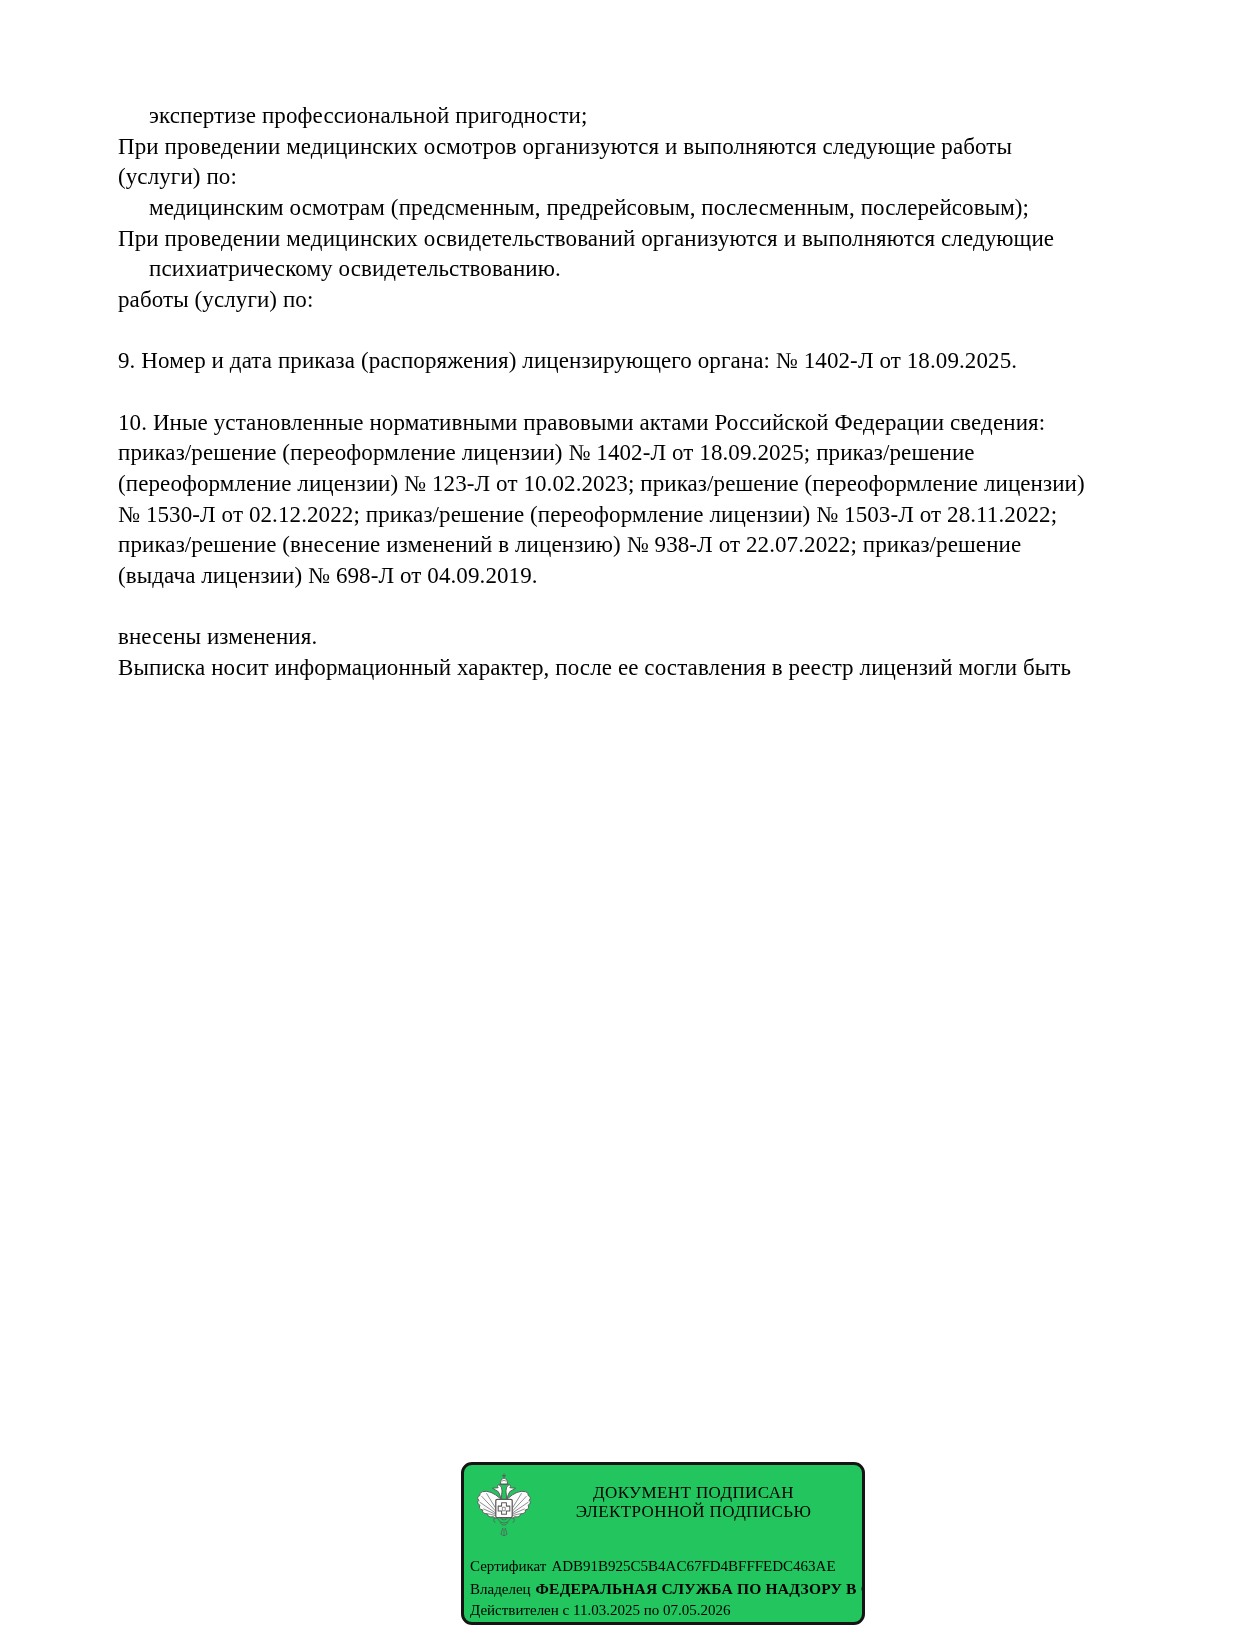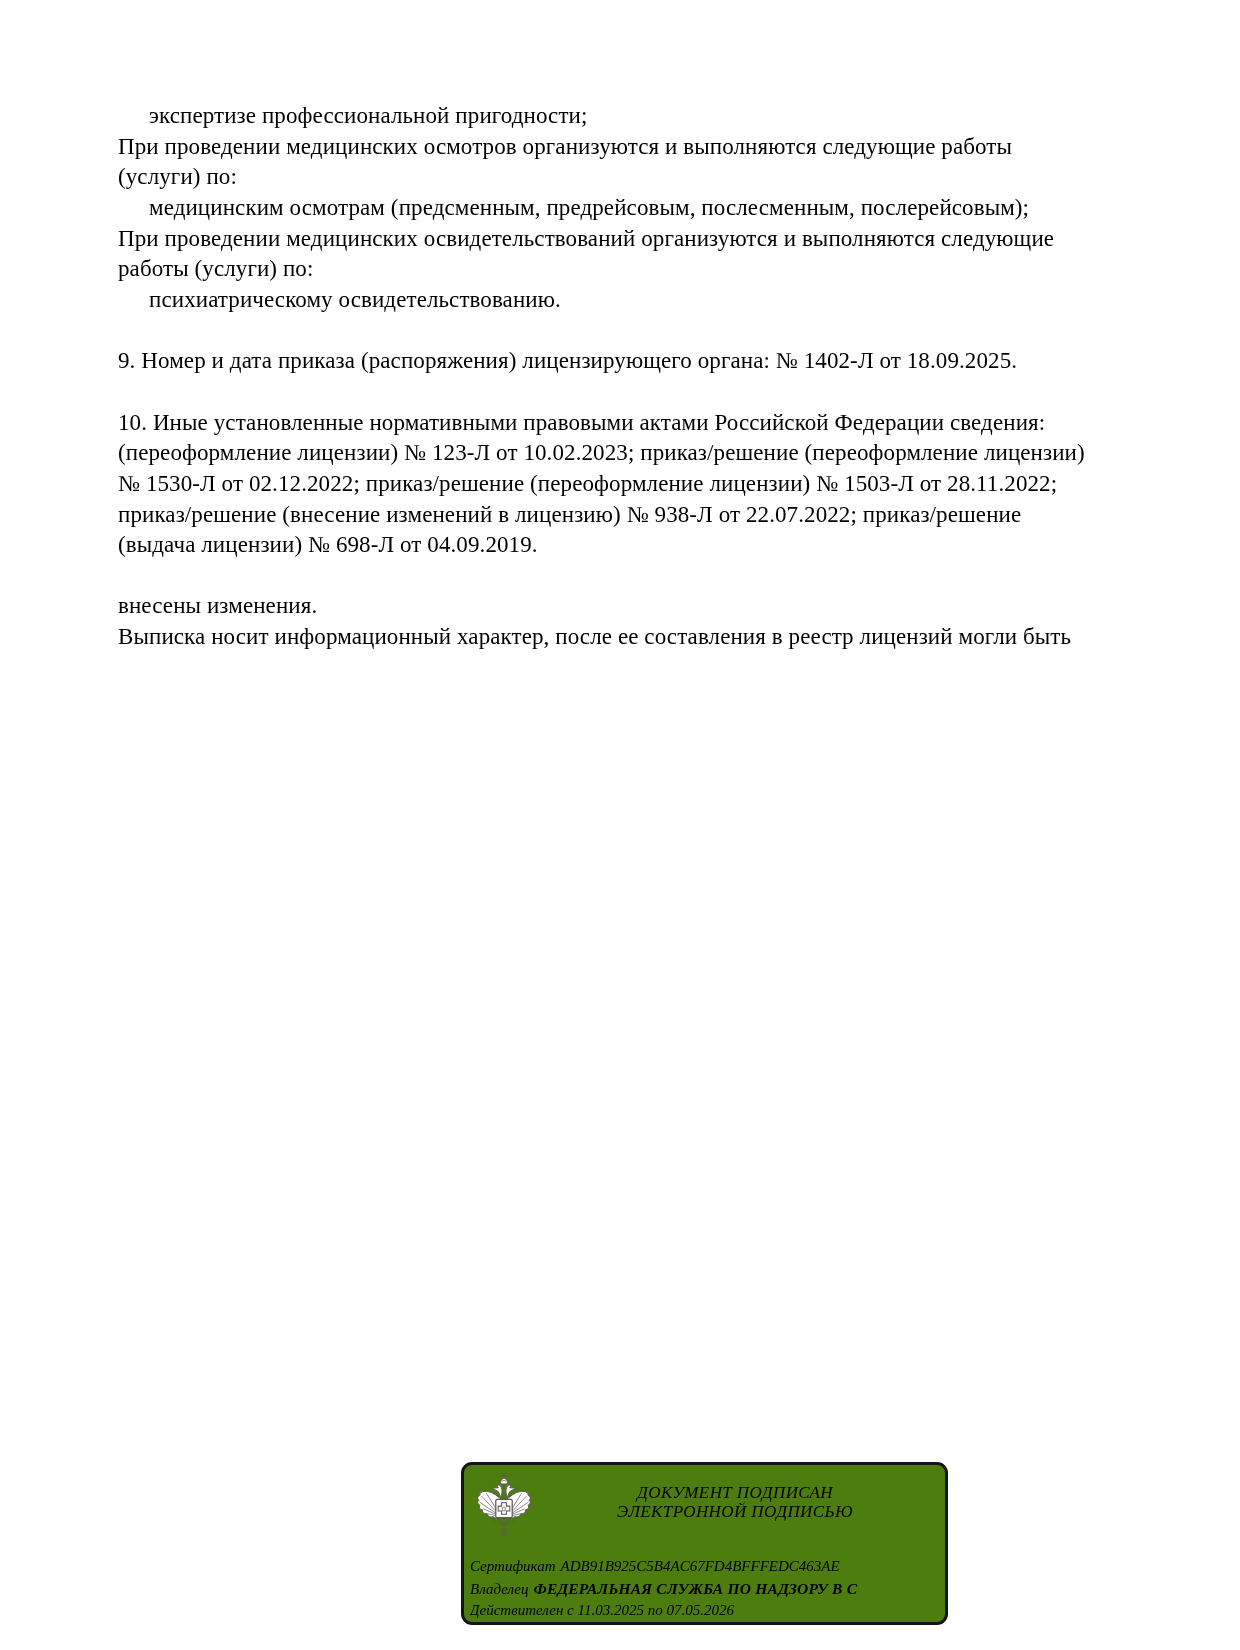--- a/index.html
+++ b/index.html
@@ -26,27 +26,26 @@
   }
   .paragraph { margin: 0 0 30.65px 0; }
   .paragraph:last-child { margin-bottom: 0; }
   .line { white-space: nowrap; }
   .line.indent { padding-left: 31px; }
 
   
   .stamp {
     position: absolute;
     left: 461px; top: 1462px;
-    width: 487px; height: 163px;
+    width: 404px; height: 163px;
     border: 3px solid #141414;
     border-radius: 11px;
     box-sizing: border-box;
-    background: #4d7c0f;
+    background: #22c55e;
     overflow: hidden;
-    font-style: italic;
   }
   .stamp-top {
     display: flex;
     align-items: center;
     padding: 7px 8px 0 11px;
   }
   .stamp-emblem { flex: 0 0 auto; }
   .stamp-title {
     flex: 1 1 auto;
     text-align: center;
@@ -77,28 +76,29 @@
 
 <div class="page">
 
   <div class="doc-text">
       <div class="paragraph">
         <div class="line indent">экспертизе профессиональной пригодности;</div>
         <div class="line">При проведении медицинских осмотров организуются и выполняются следующие работы</div>
         <div class="line">(услуги) по:</div>
         <div class="line indent">медицинским осмотрам (предсменным, предрейсовым, послесменным, послерейсовым);</div>
         <div class="line">При проведении медицинских освидетельствований организуются и выполняются следующие</div>
+        <div class="line indent">психиатрическому освидетельствованию.</div>
         <div class="line">работы (услуги) по:</div>
-        <div class="line indent">психиатрическому освидетельствованию.</div>
       </div>
       <div class="paragraph">
         <div class="line">9. Номер и дата приказа (распоряжения) лицензирующего органа: № 1402-Л от 18.09.2025.</div>
       </div>
       <div class="paragraph">
         <div class="line">10. Иные установленные нормативными правовыми актами Российской Федерации сведения:</div>
+        <div class="line">приказ/решение (переоформление лицензии) № 1402-Л от 18.09.2025; приказ/решение</div>
         <div class="line">(переоформление лицензии) № 123-Л от 10.02.2023; приказ/решение (переоформление лицензии)</div>
         <div class="line">№ 1530-Л от 02.12.2022; приказ/решение (переоформление лицензии) № 1503-Л от 28.11.2022;</div>
         <div class="line">приказ/решение (внесение изменений в лицензию) № 938-Л от 22.07.2022; приказ/решение</div>
         <div class="line">(выдача лицензии) № 698-Л от 04.09.2019.</div>
       </div>
       <div class="paragraph">
         <div class="line">внесены изменения.</div>
         <div class="line">Выписка носит информационный характер, после ее составления в реестр лицензий могли быть</div>
       </div>
     </div>

